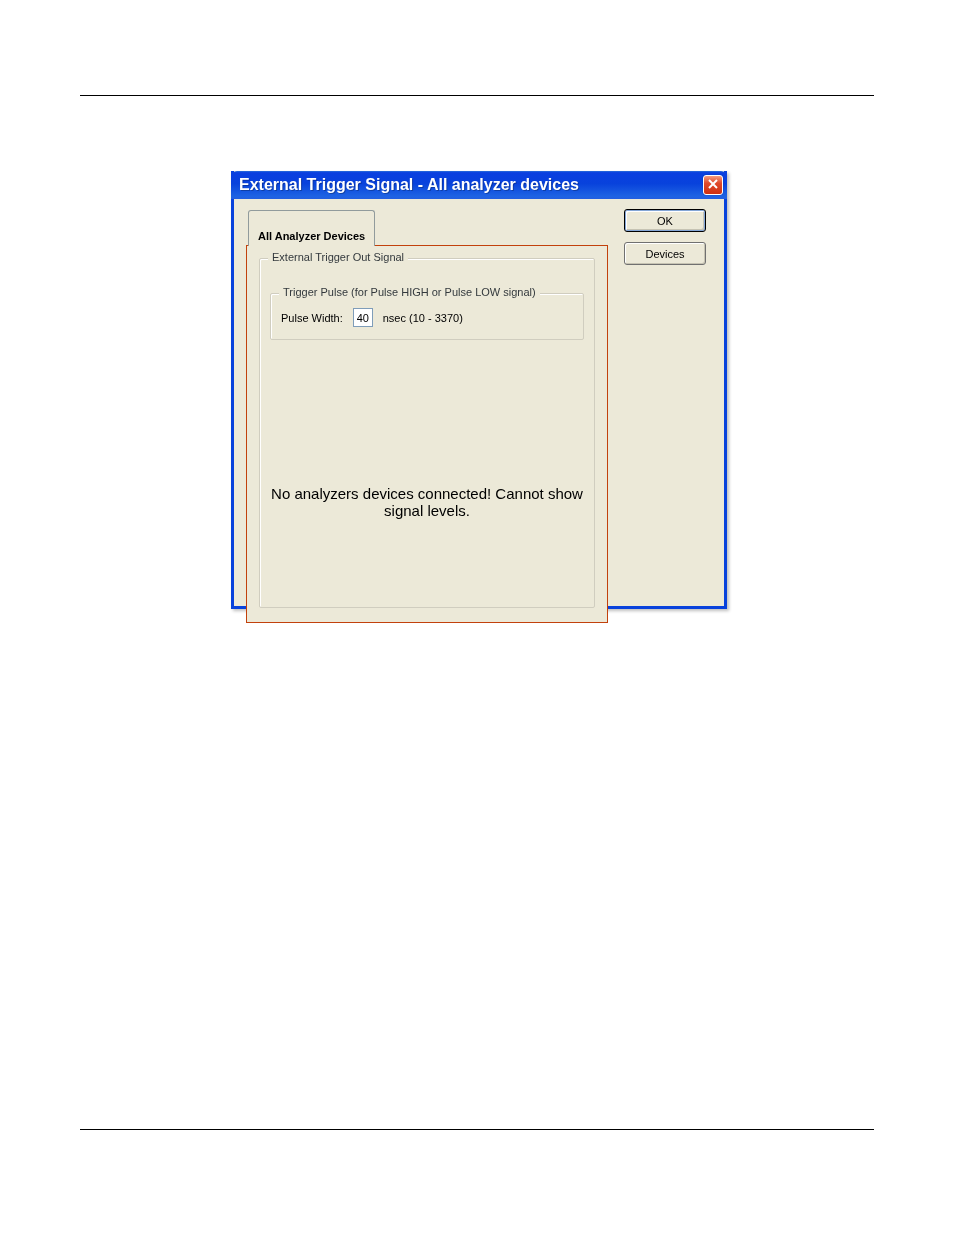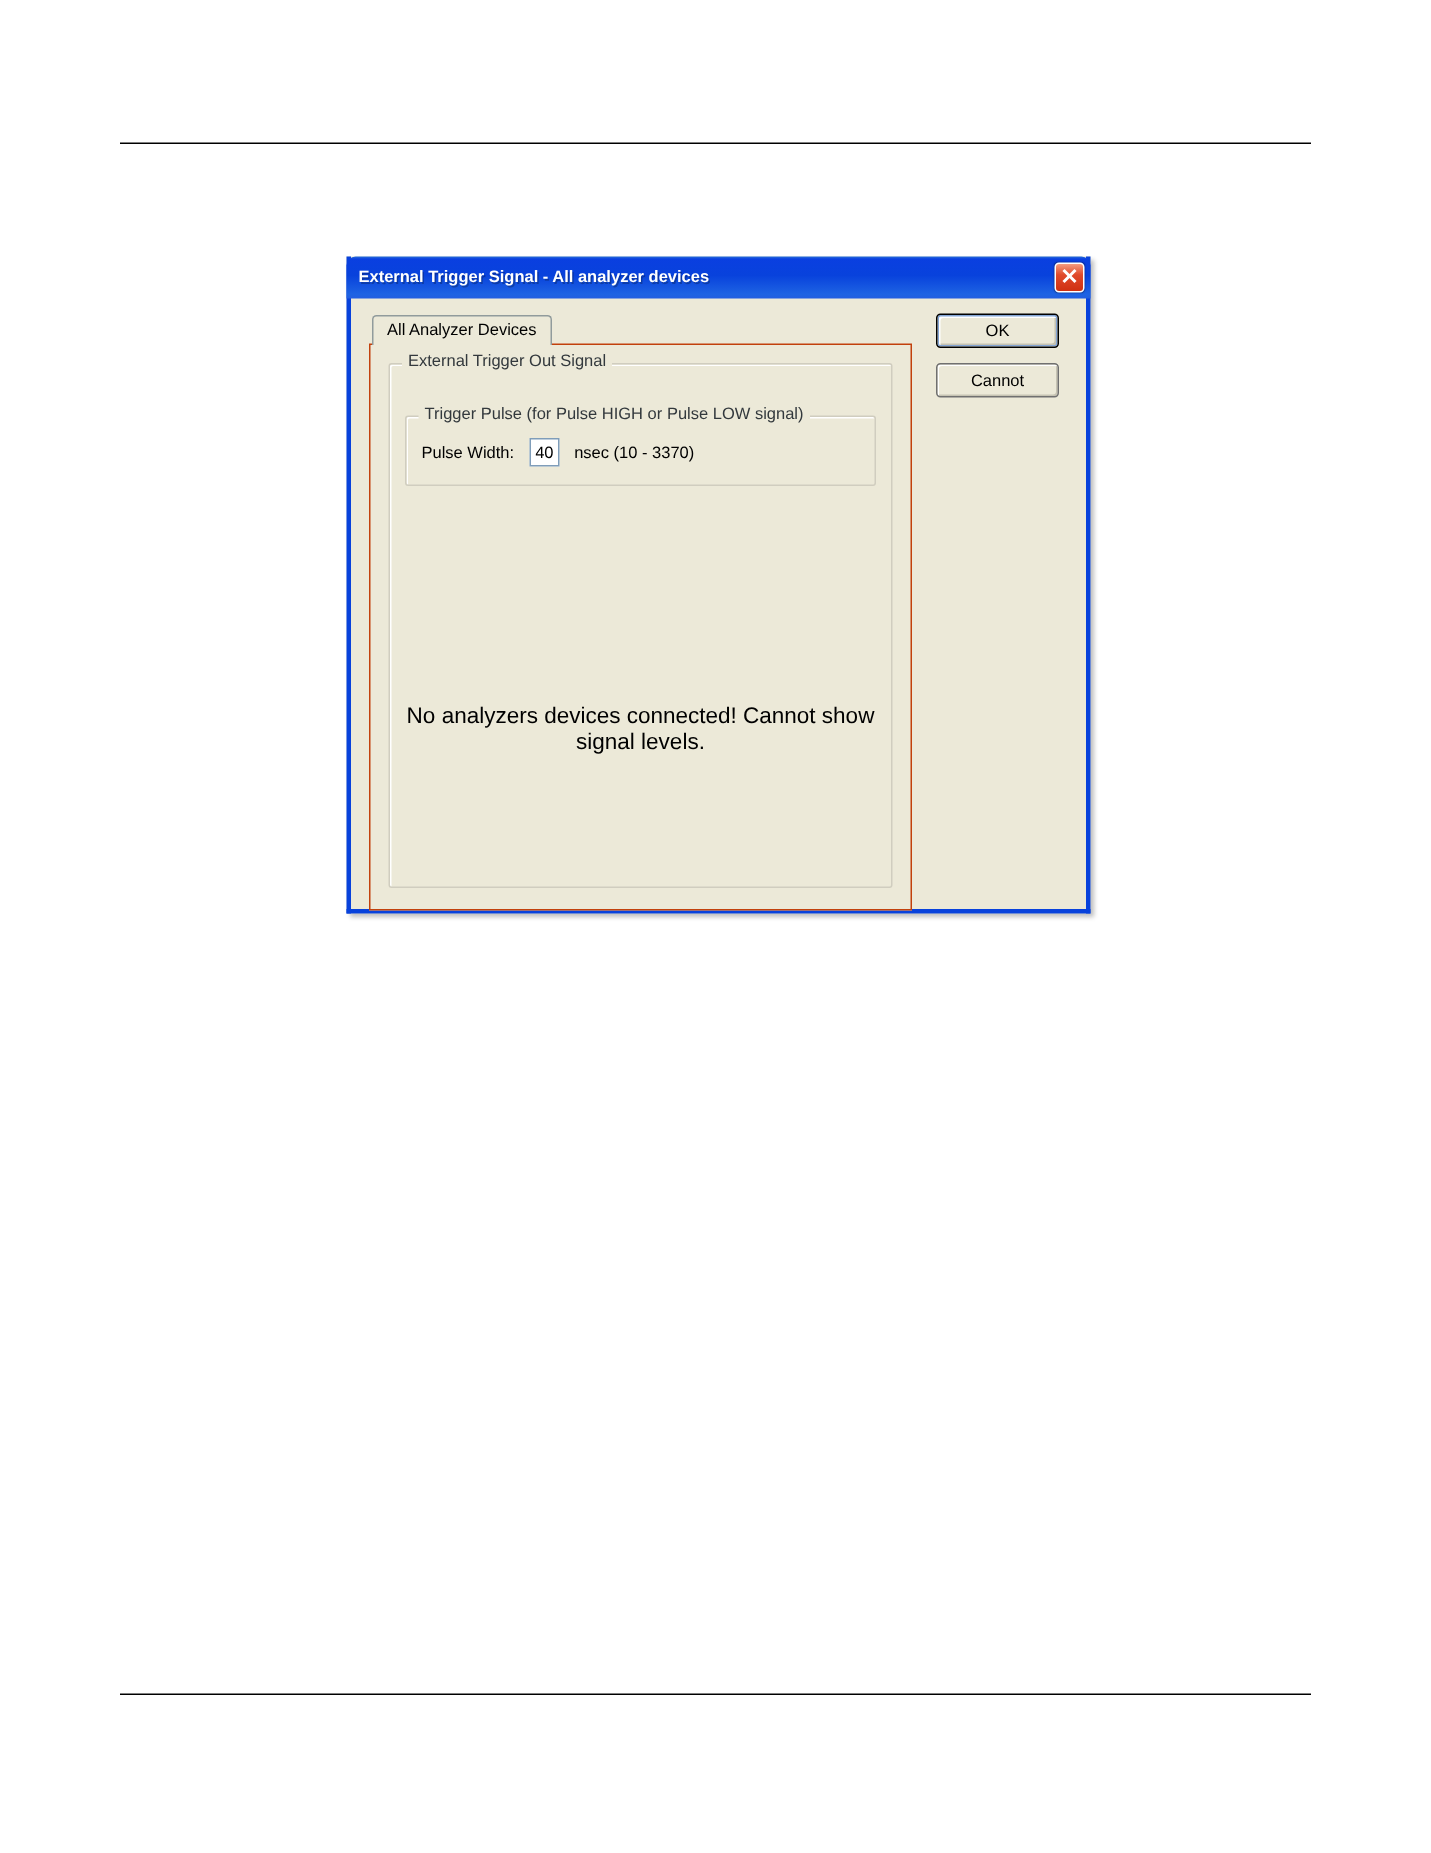--- a/index.html
+++ b/index.html
@@ -42,21 +42,21 @@
       background: linear-gradient(to bottom, #2a6fd9 0%, #0a3fe0 6%, #0842dc 45%, #1e63e3 90%, #235ee0 100%);
       display: flex;
       align-items: center;
       padding: 0 4px 0 8px;
       border-top-left-radius: 6px;
       border-top-right-radius: 6px;
       margin: 0 -3px;
     }
     .titlebar-text {
       color: #fff;
-      font-size: 11px;
+      font-size: 16px;
       font-weight: bold;
       flex: 1;
       white-space: nowrap;
       text-shadow: 1px 1px 0 rgba(0,0,0,0.25);
     }
     .close-btn {
       width: 20px;
       height: 20px;
       background: linear-gradient(to bottom, #f49b7f 0%, #e04a2b 40%, #cf3011 100%);
       border: 1px solid #fff;
@@ -81,26 +81,27 @@
       margin-left: 2px;
       position: relative;
       z-index: 2;
     }
     .tab {
       background: #ece9d8;
       border: 1px solid #919b9c;
       border-bottom: none;
       border-top-left-radius: 3px;
       border-top-right-radius: 3px;
-      padding: 3px 9px 4px 9px;
+      padding: 19px 9px 4px 9px;
       font-size: 11px;
       color: #000;
       position: relative;
       top: 1px;
       cursor: pointer;
+      font-weight: bold;
     }
     .tab.active {
       background: #ece9d8;
     }
     .tab-panel {
       border: 1px solid #c2410c;
       background: #ece9d8;
       height: 378px;
       padding: 12px 12px 12px 12px;
       position: relative;
@@ -217,17 +218,17 @@
               </div>
             </div>
 
             <div class="status-msg">No analyzers devices connected! Cannot show signal levels.</div>
           </div>
         </div>
       </div>
 
       <div class="right-col">
         <button class="btn default">OK</button>
-        <button class="btn">Cannot</button>
+        <button class="btn">Devices</button>
       </div>
     </div>
   </div>
 </div>
 
 </body></html>

